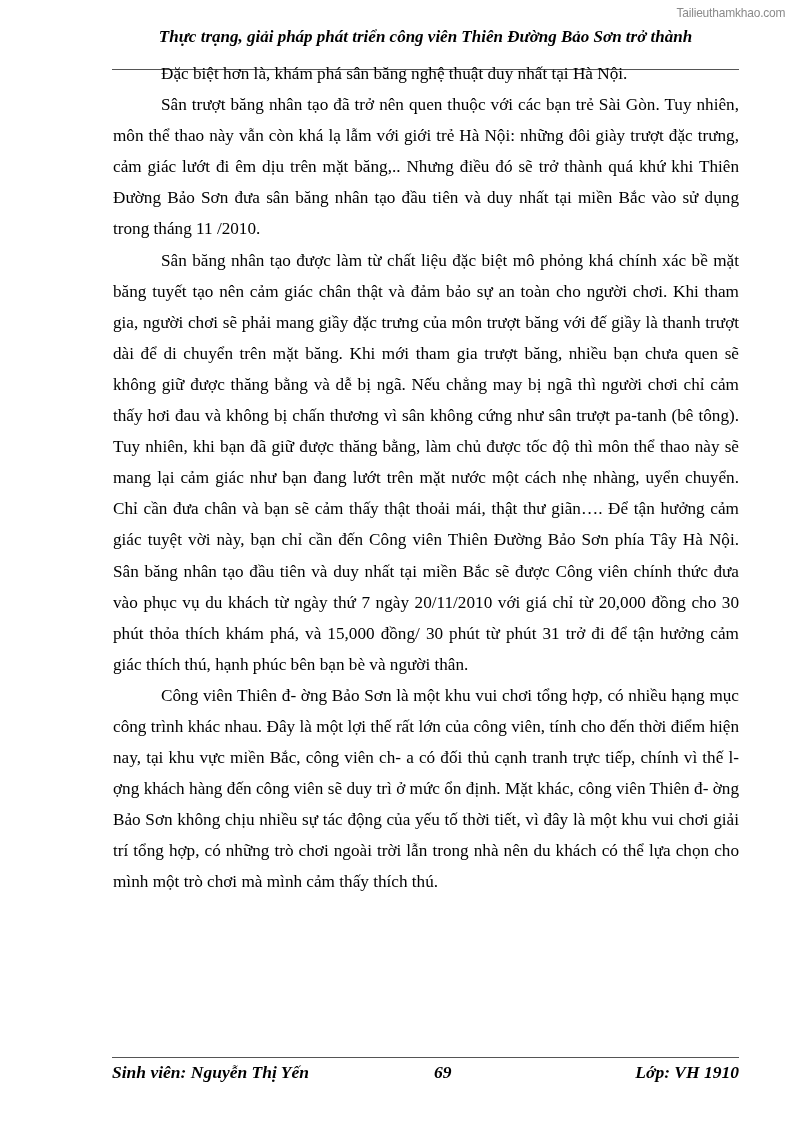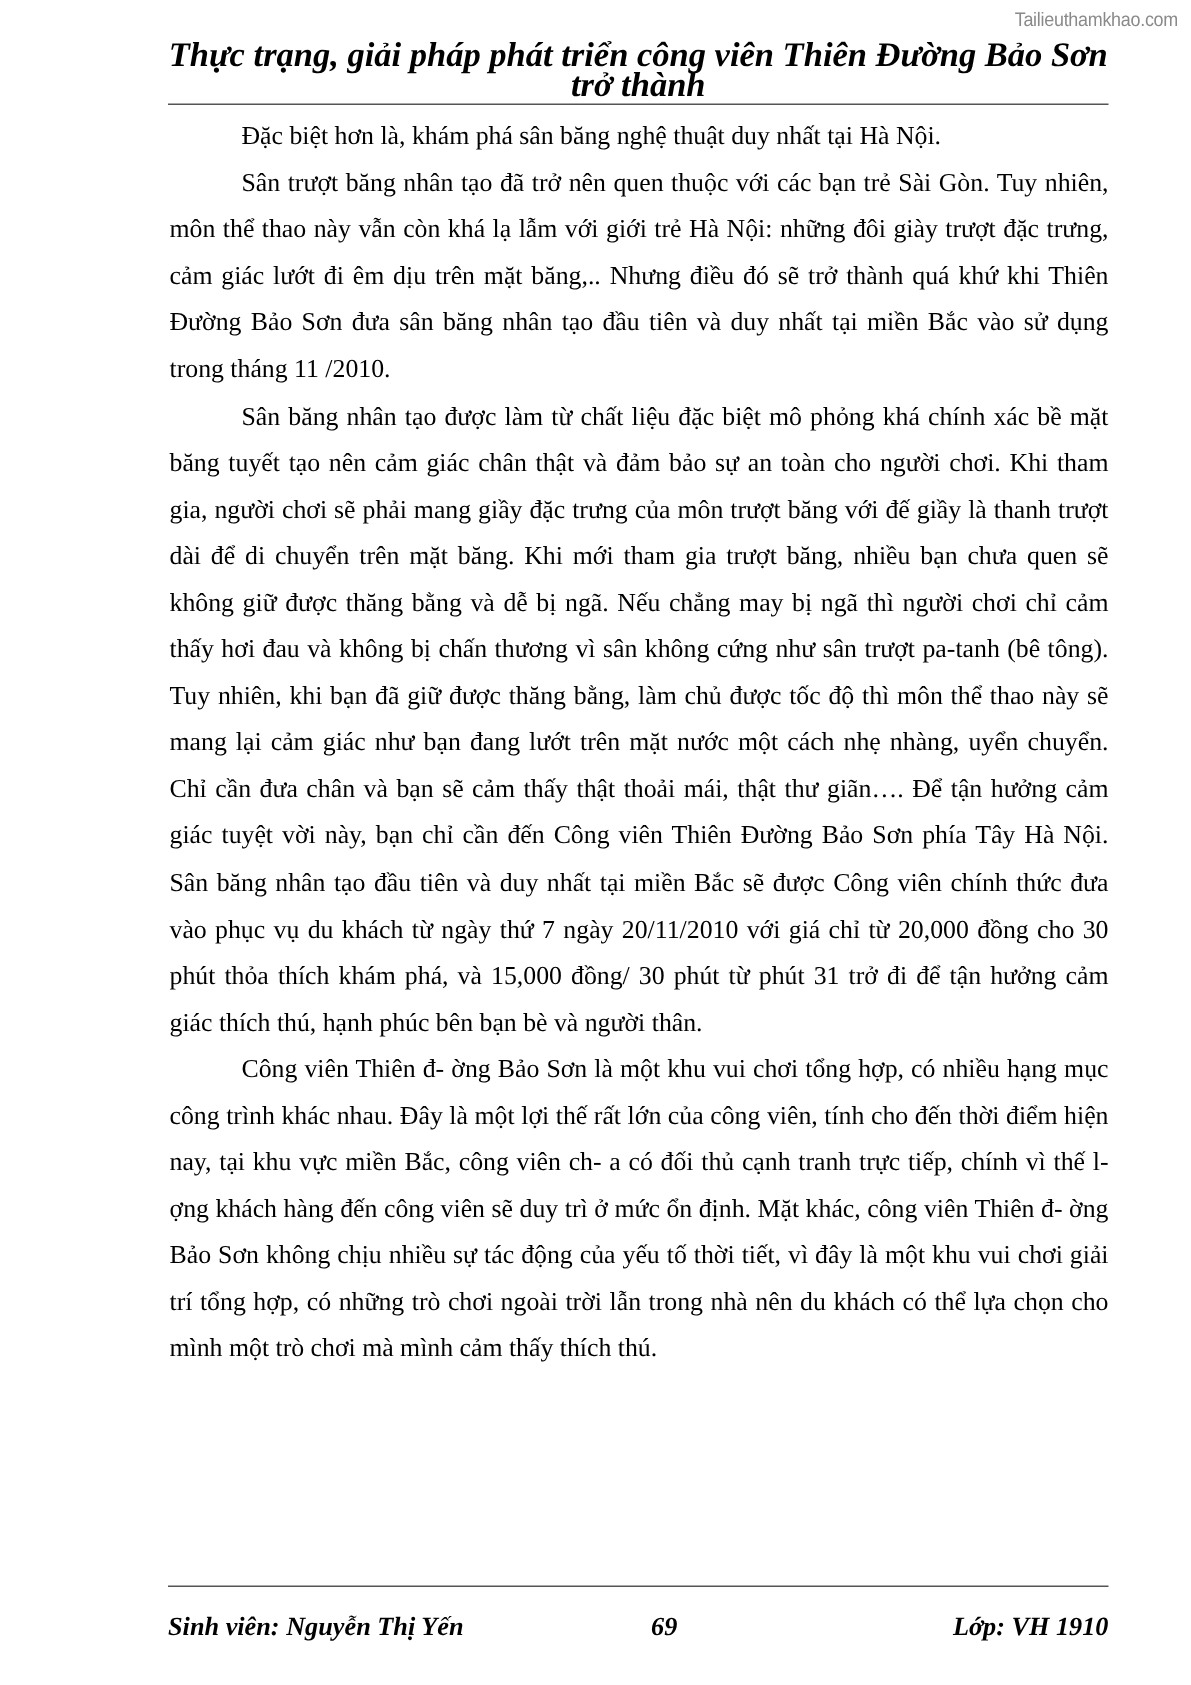--- a/index.html
+++ b/index.html
@@ -27,36 +27,36 @@
       transform-origin: right top;
     }
     .page-header {
       position: absolute;
       left: 112px;
       width: 627px;
       top: 27px;
       text-align: center;
       font-weight: bold;
       font-style: italic;
-      font-size: 23px;
+      font-size: 17px;
       line-height: 20px;
     }
     .header-rule {
       position: absolute;
       left: 112px;
       width: 627px;
       top: 69px;
       height: 0;
       border-top: 1px solid #555555;
     }
     .body-text {
       position: absolute;
       left: 113px;
       width: 626px;
-      top: 75px;
+      top: 58px;
       font-size: 17.2px;
       line-height: 31.1px;
       text-align: justify;
     }
     .body-text p {
       margin: 0;
       text-indent: 48px;
     }
     .footer-rule {
       position: absolute;
@@ -69,21 +69,20 @@
     .page-footer {
       position: absolute;
       left: 112px;
       width: 627px;
       top: 1061px;
       height: 22px;
       font-weight: bold;
       font-style: italic;
       font-size: 17.5px;
       line-height: 22px;
-      margin-top: 12px;
     }
     .footer-left { position: absolute; left: 0; top: 0; }
     .footer-center { position: absolute; left: 322px; top: 0; font-style: italic; }
     .footer-right { position: absolute; right: 0; top: 0; }
   </style>
 </head>
 <body>
 
 <div class="watermark">Tailieuthamkhao.com</div>
 

